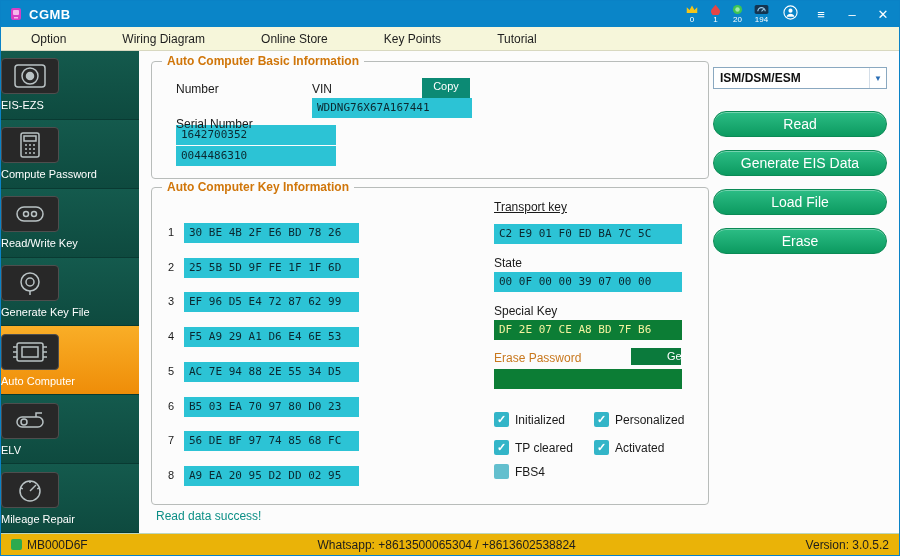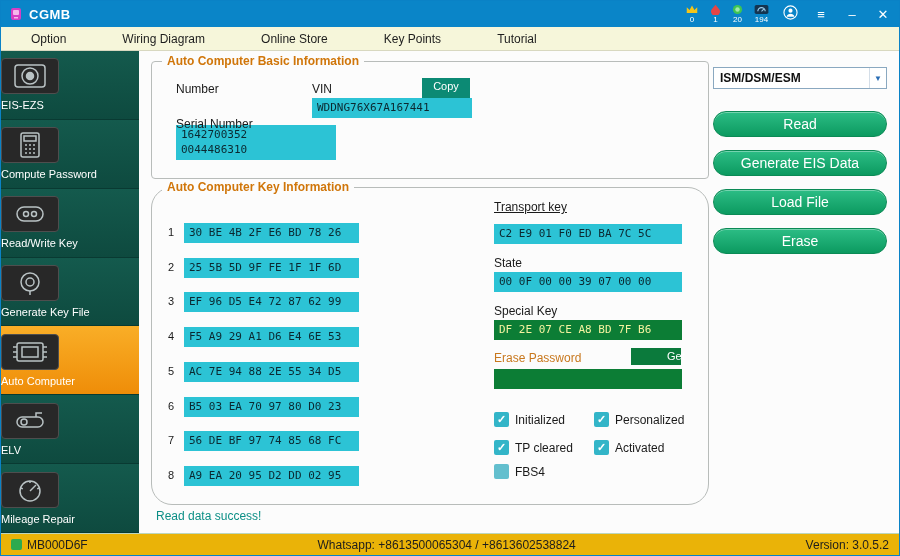--- a/index.html
+++ b/index.html
@@ -197,24 +197,24 @@
   <div class="main">
 
     <div class="groupbox" style="left:12px; top:10px; width:558px; height:118px;">
       <span class="group-title">Auto Computer Basic Information</span>
       <span class="lbl" style="left:24px; top:20px;">Number</span>
       <div class="field" style="left:24px; top:36px; width:160px;margin-top:27px;">1642700352</div>
       <span class="lbl" style="left:160px; top:20px;">VIN</span>
       <div class="mini-btn copy-btn" style="left:270px; top:16px;">Copy</div>
       <div class="field" style="left:160px; top:36px; width:160px;">WDDNG76X67A167441</div>
       <span class="lbl" style="left:24px; top:55px;">Serial Number</span>
-      <div class="field" style="left:24px; top:78px; width:160px;">0044486310</div>
-    </div>
-
-    <div class="groupbox" style="left:12px; top:136px; width:558px; height:318px;border-radius:21px;">
+      <div class="field" style="left:24px; top:84px; width:160px;">0044486310</div>
+    </div>
+
+    <div class="groupbox" style="left:12px; top:136px; width:558px; height:318px;">
       <span class="group-title">Auto Computer Key Information</span>
 
       <div class="key-row" style="top:35px;">
         <span class="key-idx">1</span>
         <div class="field key-field">30 BE 4B 2F E6 BD 78 26</div>
       </div>
       <div class="key-row" style="top:70px;">
         <span class="key-idx">2</span>
         <div class="field key-field">25 5B 5D 9F FE 1F 1F 6D</div>
       </div>

